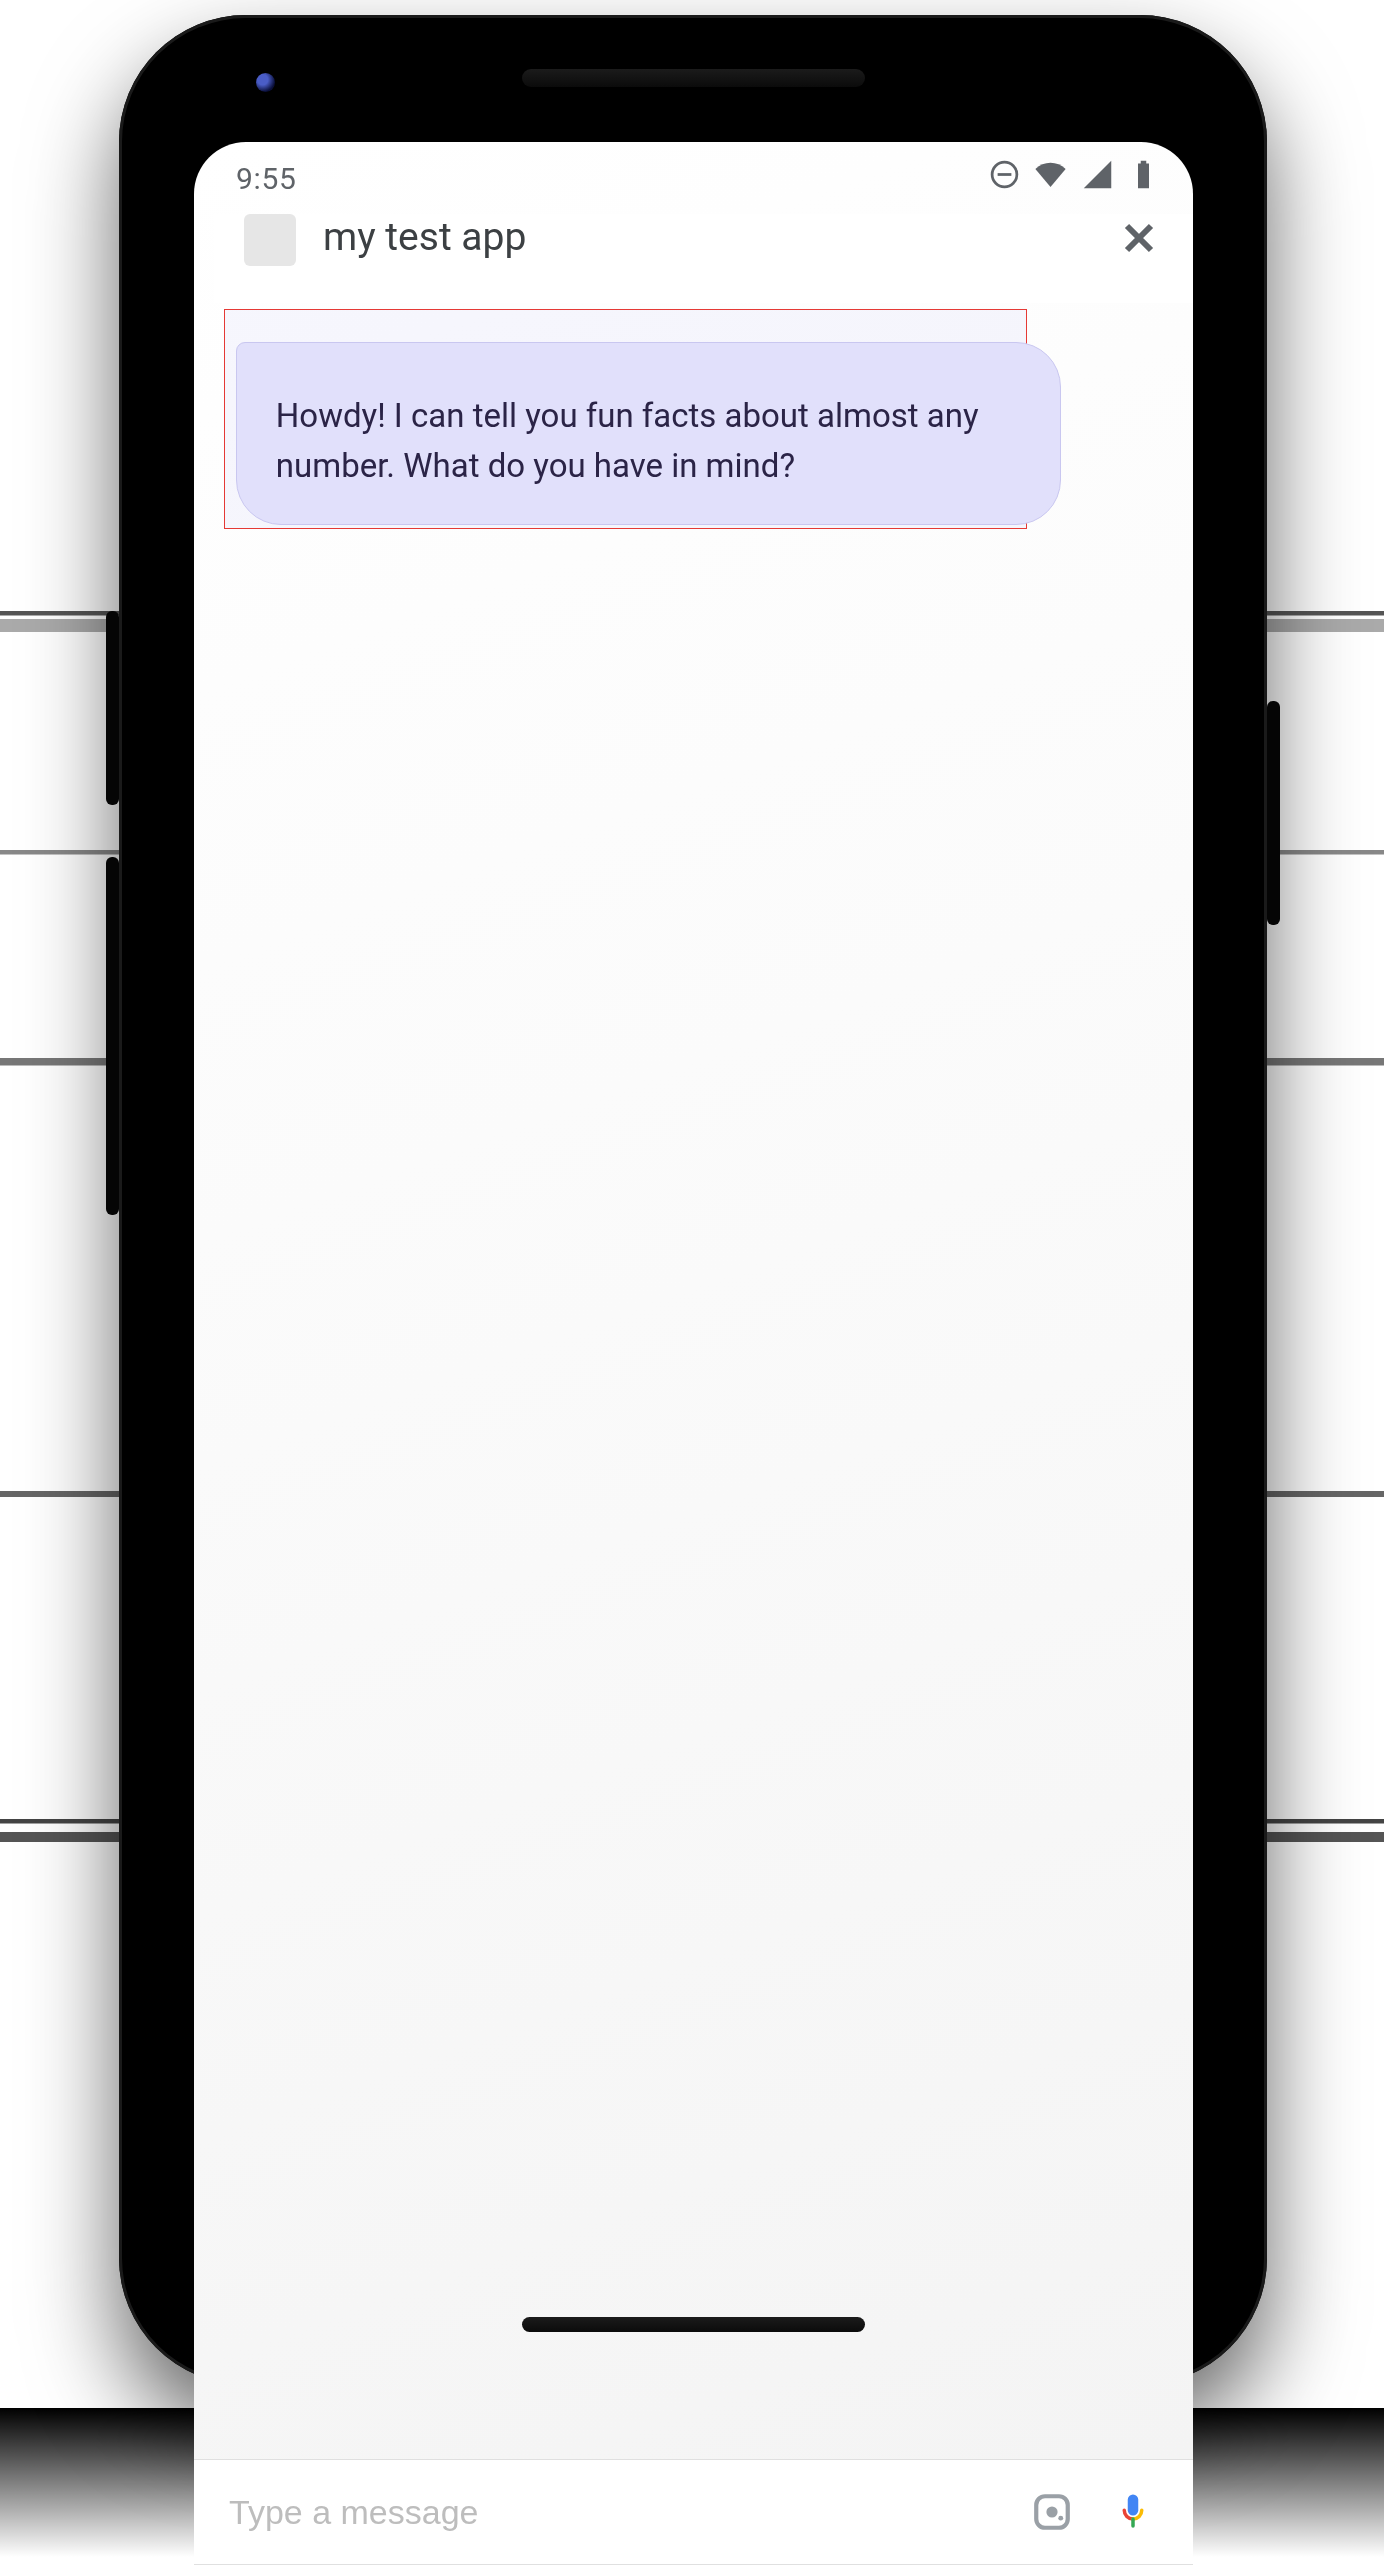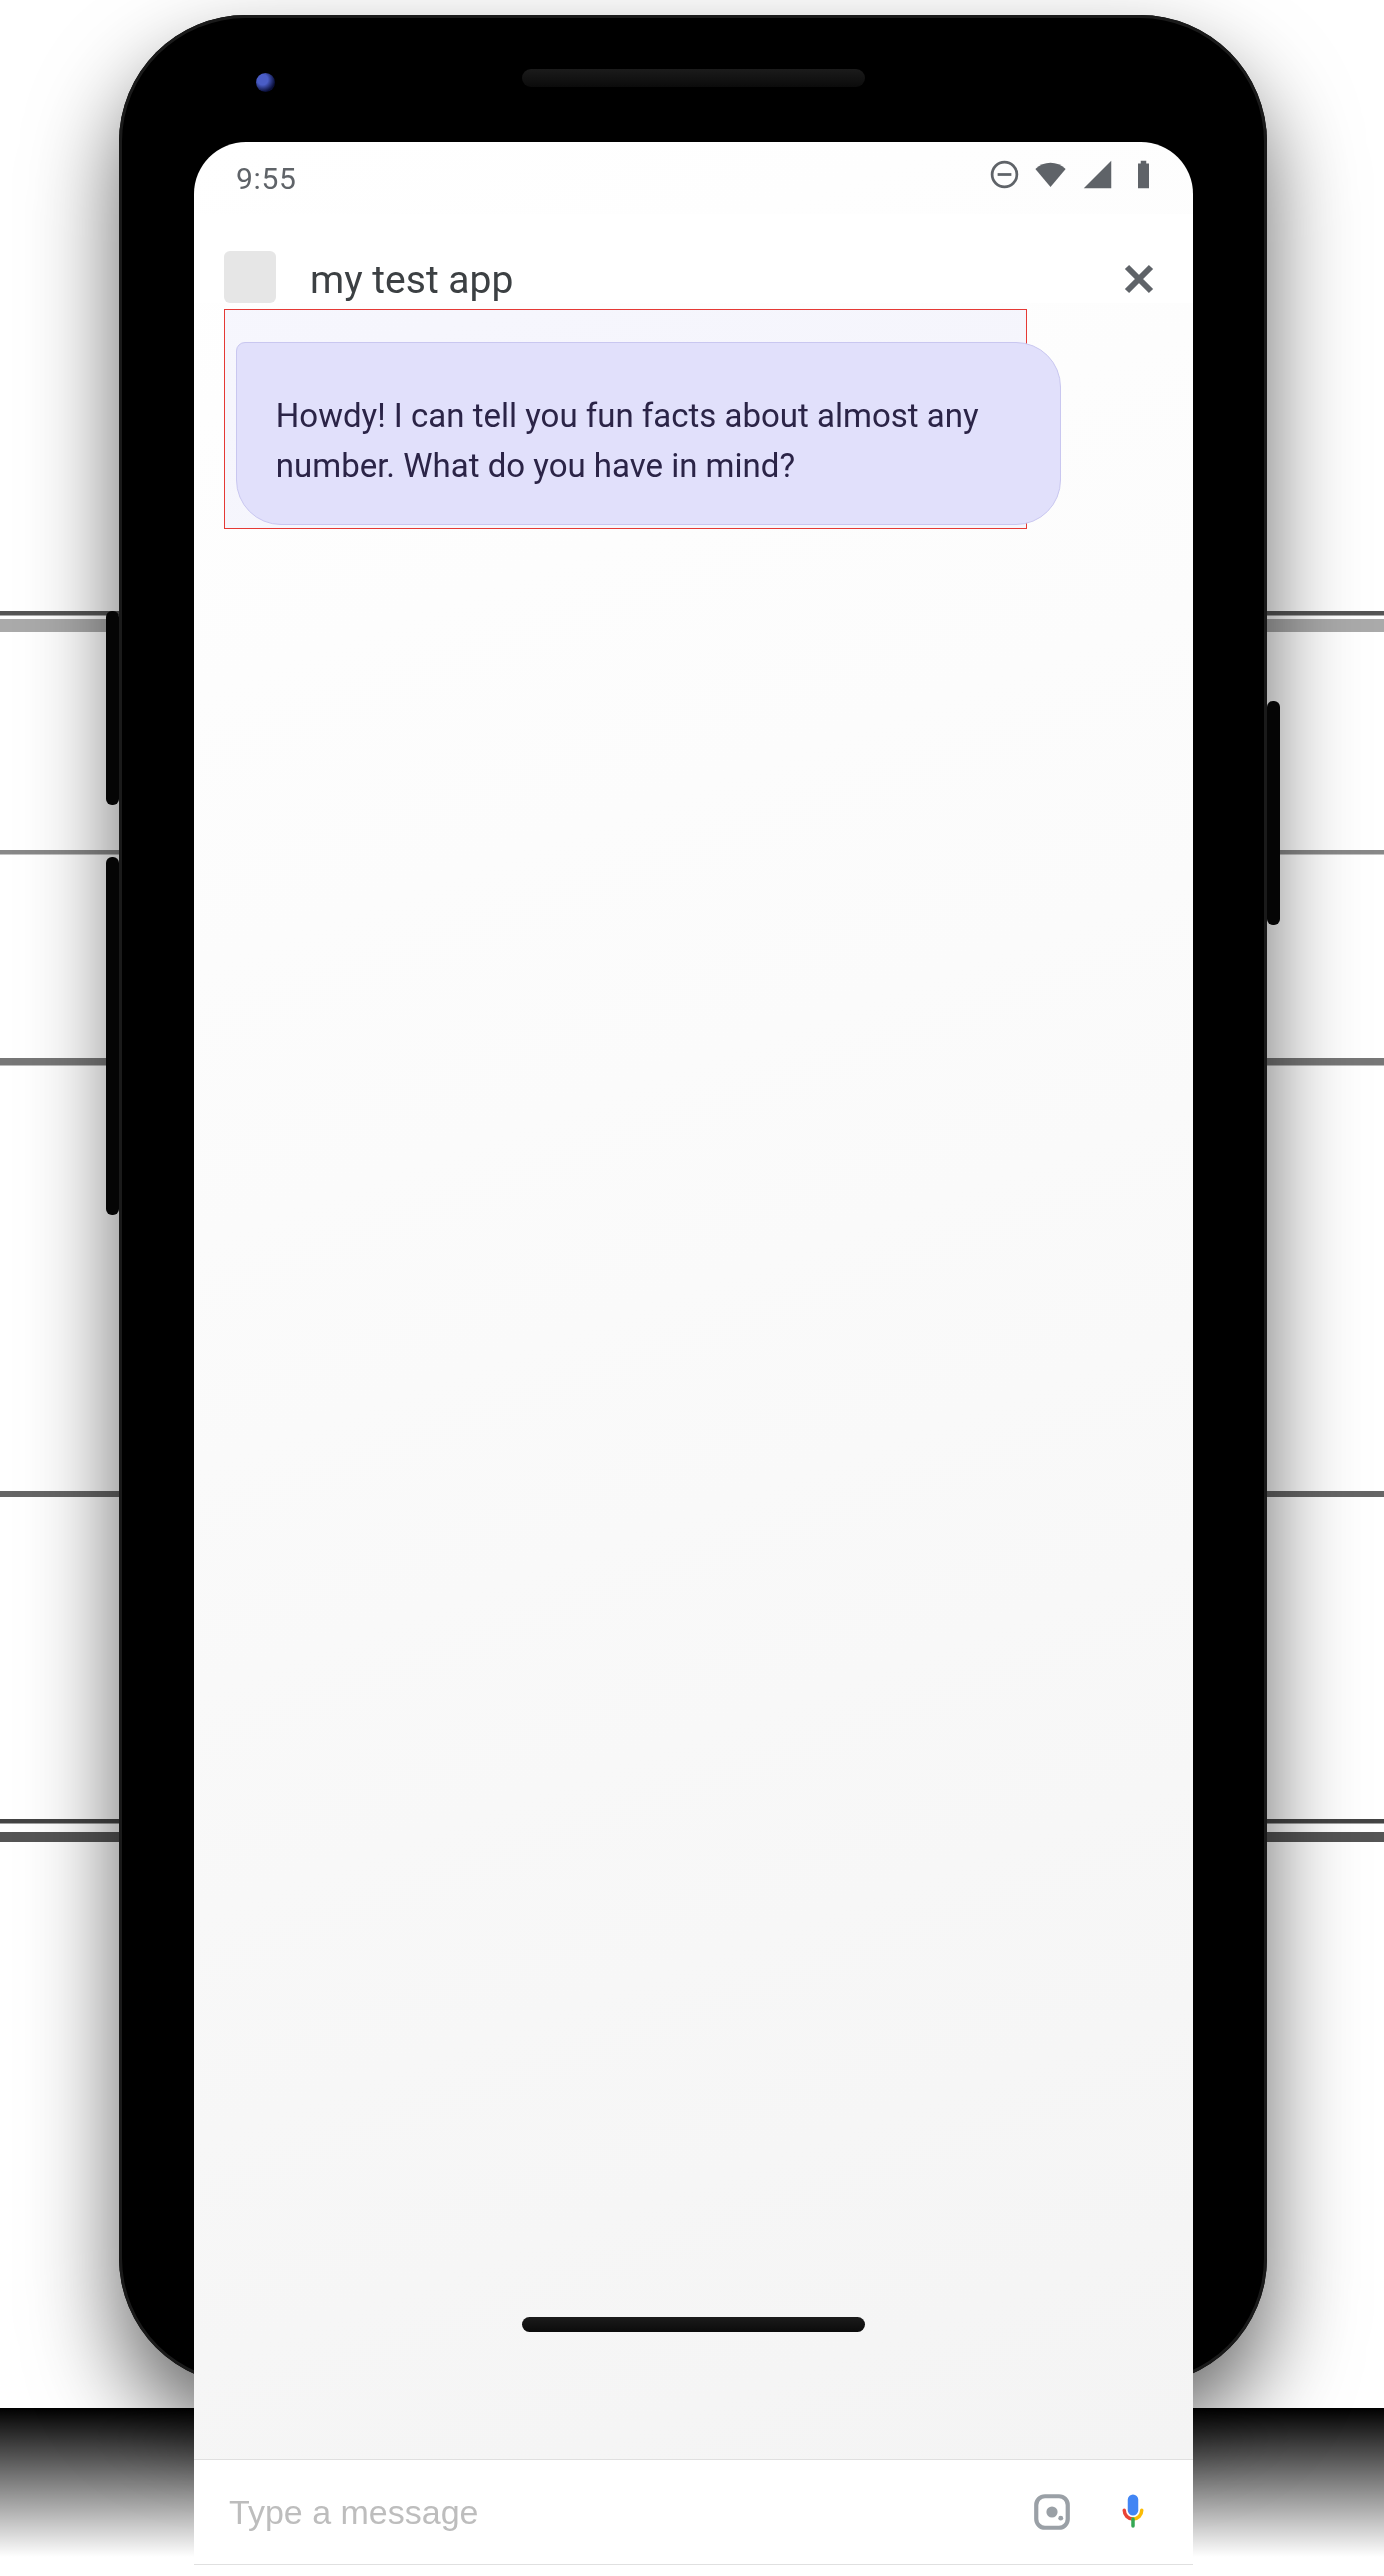--- a/index.html
+++ b/index.html
@@ -99,24 +99,25 @@
     color:#5f6368;
     letter-spacing:0.7px;
   }
   .status-time{flex:0 0 auto;}
   .status-spacer{flex:1;}
   .status-icons{display:flex;align-items:center;gap:13.4px;}
   .status-icons svg{width:33px;height:33px;fill:#5f6368;}
 
   .app-header{
     height:89px;
-    display:flex;align-items:flex-end;
+    display:flex;align-items:flex-start;
     padding:0 30px 0 30px;
-    gap:34px;
+    gap:27px;
     background:#ffffff;
+    margin-left:20px;
   }
   .app-avatar{
     width:52px;height:52px;background:#e6e6e6;border-radius:6px;
   }
   .app-title{
     flex:1;
     font-size:39px;
     color:#3c4043;
     font-weight:400;
   }

